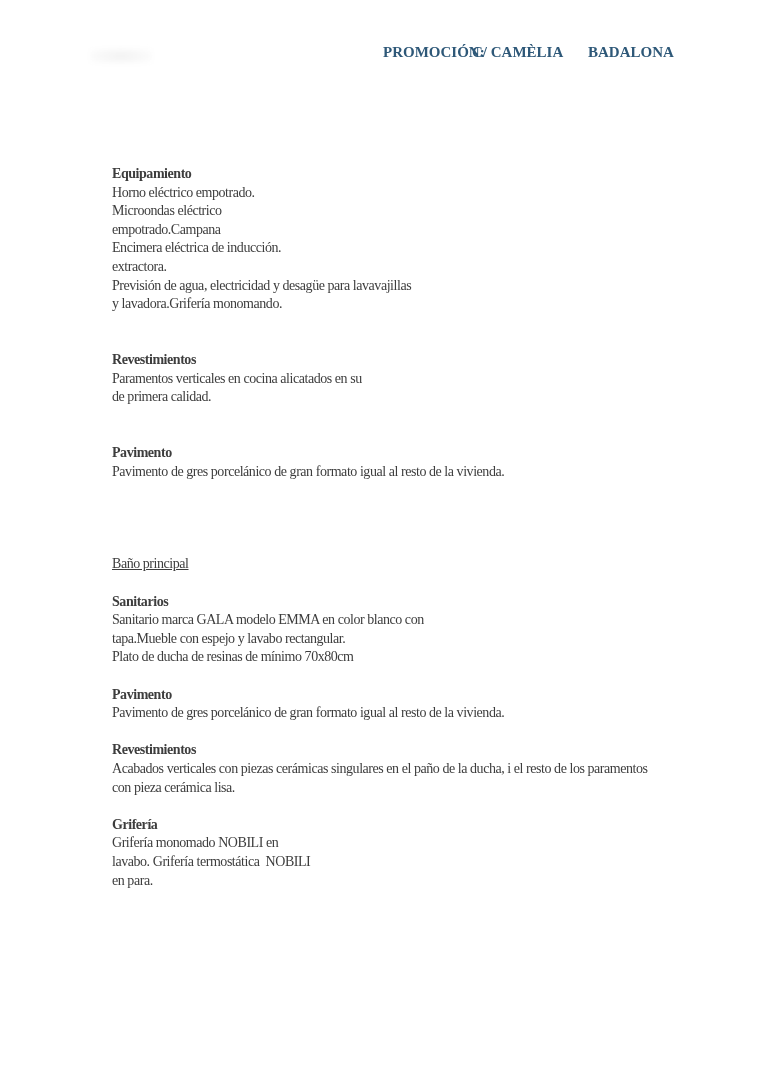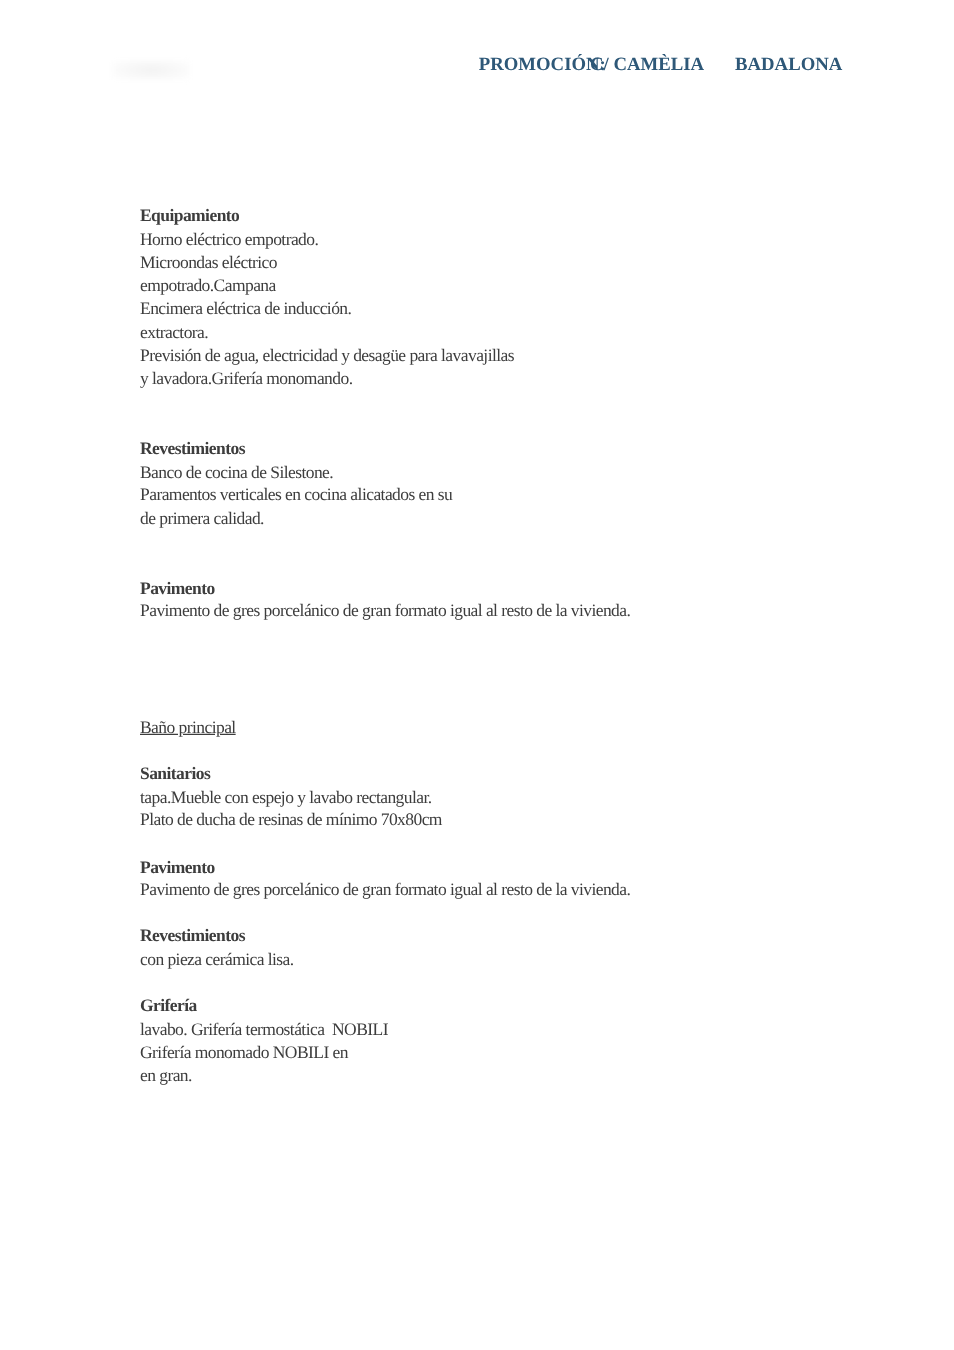--- a/index.html
+++ b/index.html
@@ -59,55 +59,56 @@
       <div class="line">empotrado.Campana</div>
       <div class="line">Encimera eléctrica de inducción.</div>
       <div class="line">extractora.</div>
       <div class="line">Previsión de agua, electricidad y desagüe para lavavajillas</div>
       <div class="line">y lavadora.Grifería monomando.</div>
     </div>
     <div class="gap-2"></div>
 
     <div class="sec">
       <div class="h">Revestimientos</div>
-      <div class="line">Banco de cocina de Silestone.</div>
       <div class="line">Paramentos verticales en cocina alicatados en su</div>
       <div class="line">de primera calidad.</div>
     </div>
     <div class="gap-2"></div>
 
     <div class="sec">
       <div class="h">Pavimento</div>
       <div class="line">Pavimento de gres porcelánico de gran formato igual al resto de la vivienda.</div>
     </div>
     <div class="gap-4"></div>
 
     <div class="subtitle">Baño principal</div>
     <div class="gap-1"></div>
 
     <div class="sec">
       <div class="h">Sanitarios</div>
+      <div class="line">Sanitario marca GALA modelo EMMA en color blanco con</div>
       <div class="line">tapa.Mueble con espejo y lavabo rectangular.</div>
       <div class="line">Plato de ducha de resinas de mínimo 70x80cm</div>
     </div>
     <div class="gap-1"></div>
 
     <div class="sec">
       <div class="h">Pavimento</div>
       <div class="line">Pavimento de gres porcelánico de gran formato igual al resto de la vivienda.</div>
     </div>
     <div class="gap-1"></div>
 
     <div class="sec">
       <div class="h">Revestimientos</div>
+      <div class="line">Acabados verticales con piezas cerámicas singulares en el paño de la ducha, i el resto de los paramentos</div>
       <div class="line">con pieza cerámica lisa.</div>
     </div>
     <div class="gap-1"></div>
 
     <div class="sec">
       <div class="h">Grifería</div>
+      <div class="line">Grifería monomado NOBILI en</div>
       <div class="line">lavabo. Grifería termostática  NOBILI</div>
-      <div class="line">Grifería monomado NOBILI en</div>
-      <div class="line">en gran.</div>
+      <div class="line">en para.</div>
     </div>
 
   </div>
 </div>
 
 </body></html>

